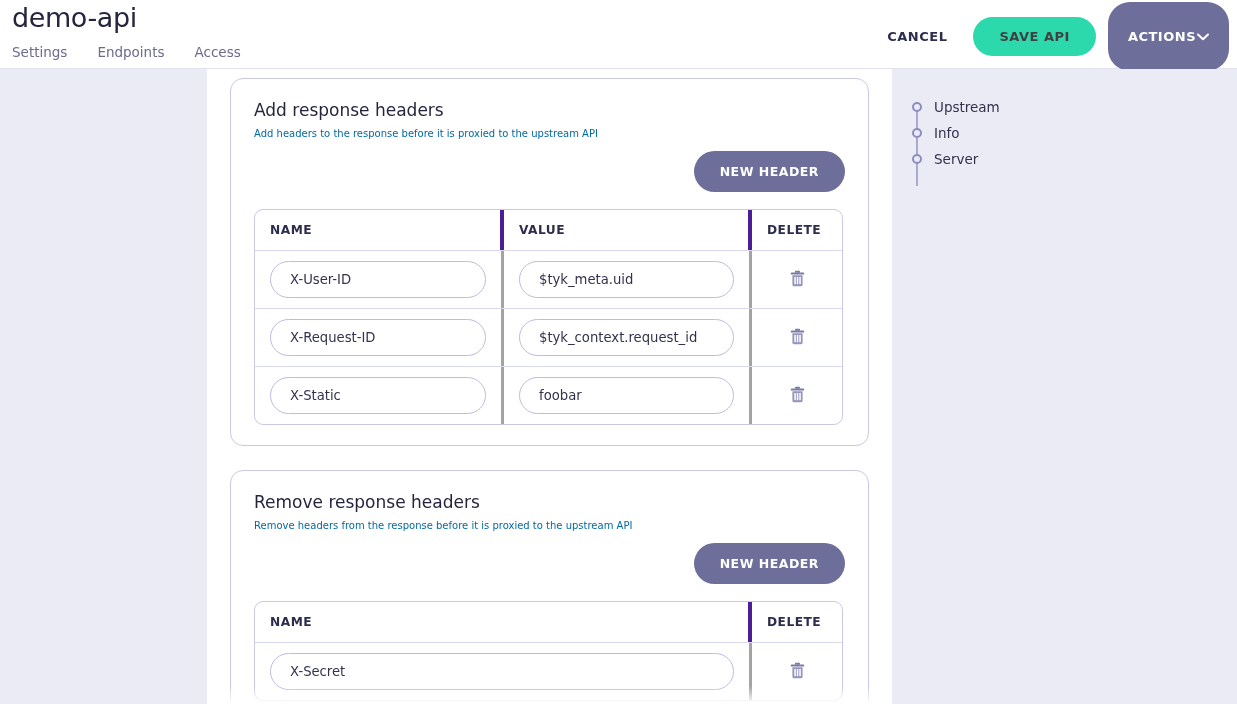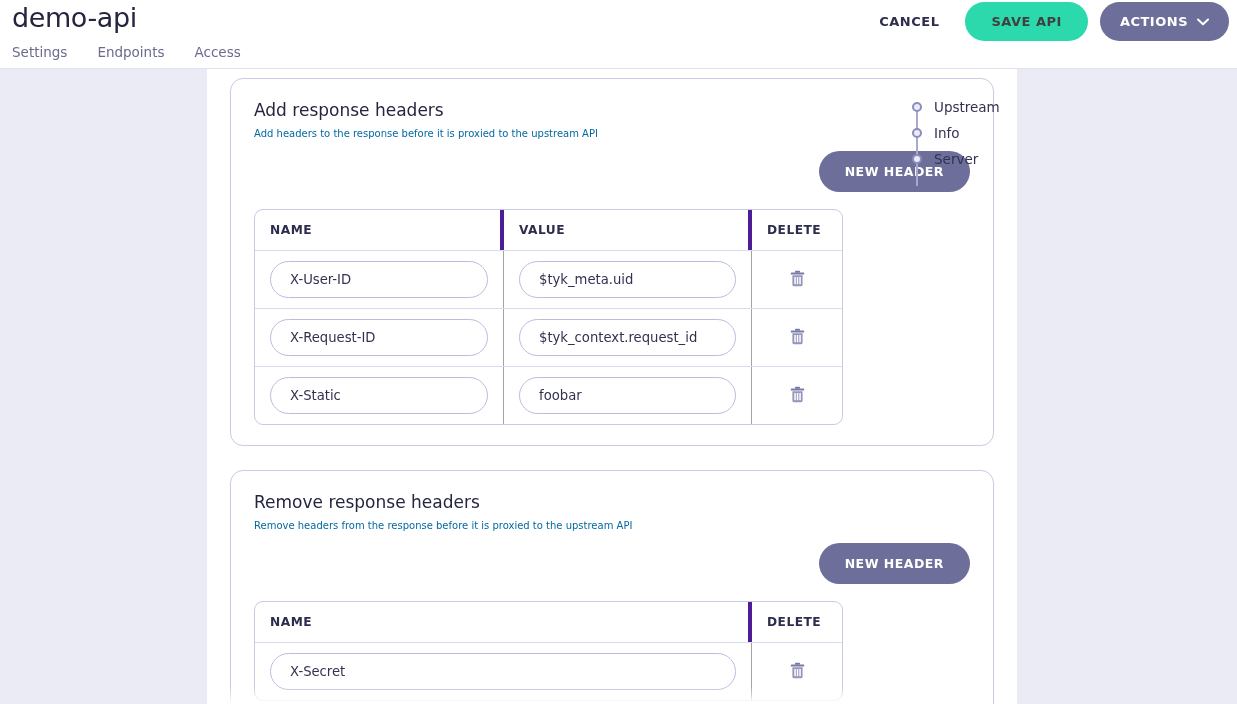--- a/index.html
+++ b/index.html
@@ -89,43 +89,43 @@
   .btn-actions {
     background: #6e6e9b;
     border: none;
     border-radius: 22px;
     font-family: inherit;
     font-size: 13px;
     font-weight: 700;
     letter-spacing: 0.5px;
     color: #ffffff;
     cursor: pointer;
-    padding: 12px 20px;
+    padding: 27px 20px;
     display: flex;
     align-items: center;
-    gap: 9px;
+    gap: 1px;
     min-width: 121px;
     justify-content: flex-end;
   }
   .chev { display: block; }
 
   
   .body-area {
     position: absolute;
     top: 69px; left: 0;
     width: 1237px;
     height: 635px;
     background: #ebebf5;
   }
 
   .content-col {
     position: absolute;
     left: 207px;
     top: 0;
-    width: 810px;
+    width: 685px;
     height: 635px;
     background: #ffffff;
     padding: 0 23px;
   }
 
   
   .stepper {
     position: absolute;
     left: 912px;
     top: 25px;
@@ -222,21 +222,21 @@
     font-weight: 700;
     letter-spacing: 0.5px;
     color: #2d2d4d;
     padding: 13px 15px;
     border-right: 4px solid #4c1d95;
   }
   .th:last-child { border-right: none; }
 
   .td {
     padding: 10px 15px;
-    border-right: 1px solid #a3a3a3;
+    border-right: 3px solid #a3a3a3;
     display: flex;
     align-items: center;
   }
   .td:last-child { border-right: none; }
 
   
   .c-name   { width: 249px; }
   .c-value  { width: 248px; }
   .c-delete { width: 90px; }
 

